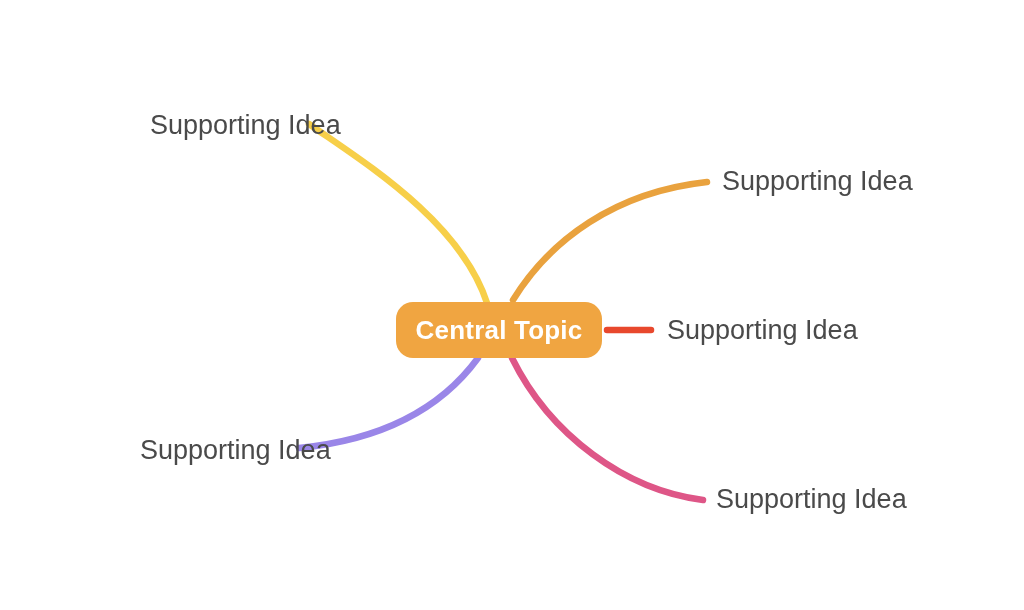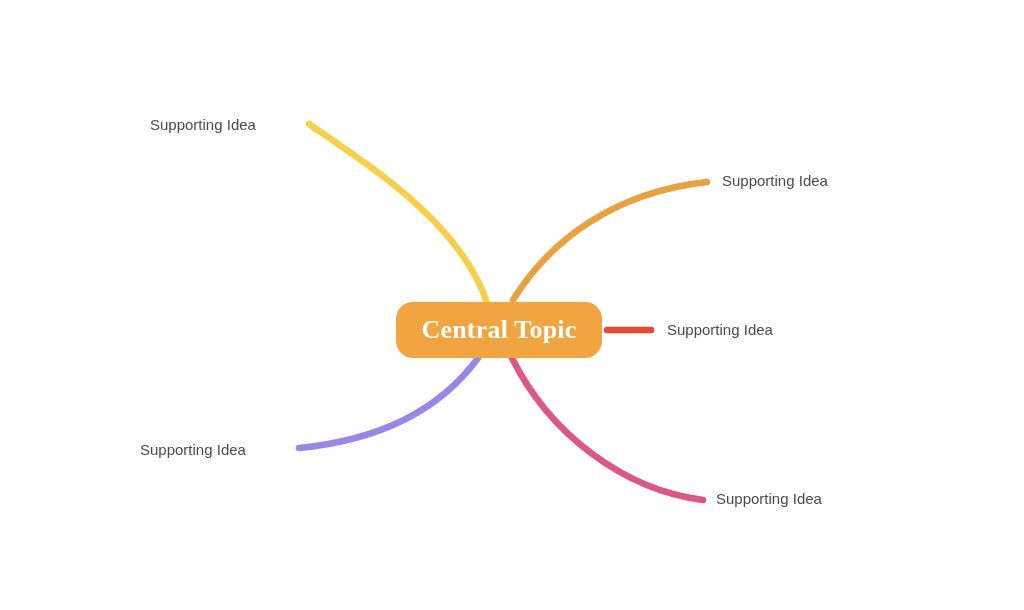--- a/index.html
+++ b/index.html
@@ -38,25 +38,24 @@
     justify-content: center;
     box-sizing: border-box;
     cursor: pointer;
   }
   .central-node .node-label {
     color: #ffffff;
     font-size: 26px;
     font-weight: bold;
     letter-spacing: 0.2px;
     white-space: nowrap;
-    font-family: Liberation Serif, serif;
   }
   .branch-label {
     position: absolute;
-    font-size: 15px;
+    font-size: 27px;
     line-height: 24px;
     white-space: nowrap;
     cursor: pointer;
   }
   .branch-label.tl { left: 150px; top: 113px; }
   .branch-label.tr { left: 722px; top: 169px; }
   .branch-label.mr { left: 667px; top: 318px; }
   .branch-label.bl { left: 140px; top: 438px; }
   .branch-label.br { left: 716px; top: 487px; }
 </style>

